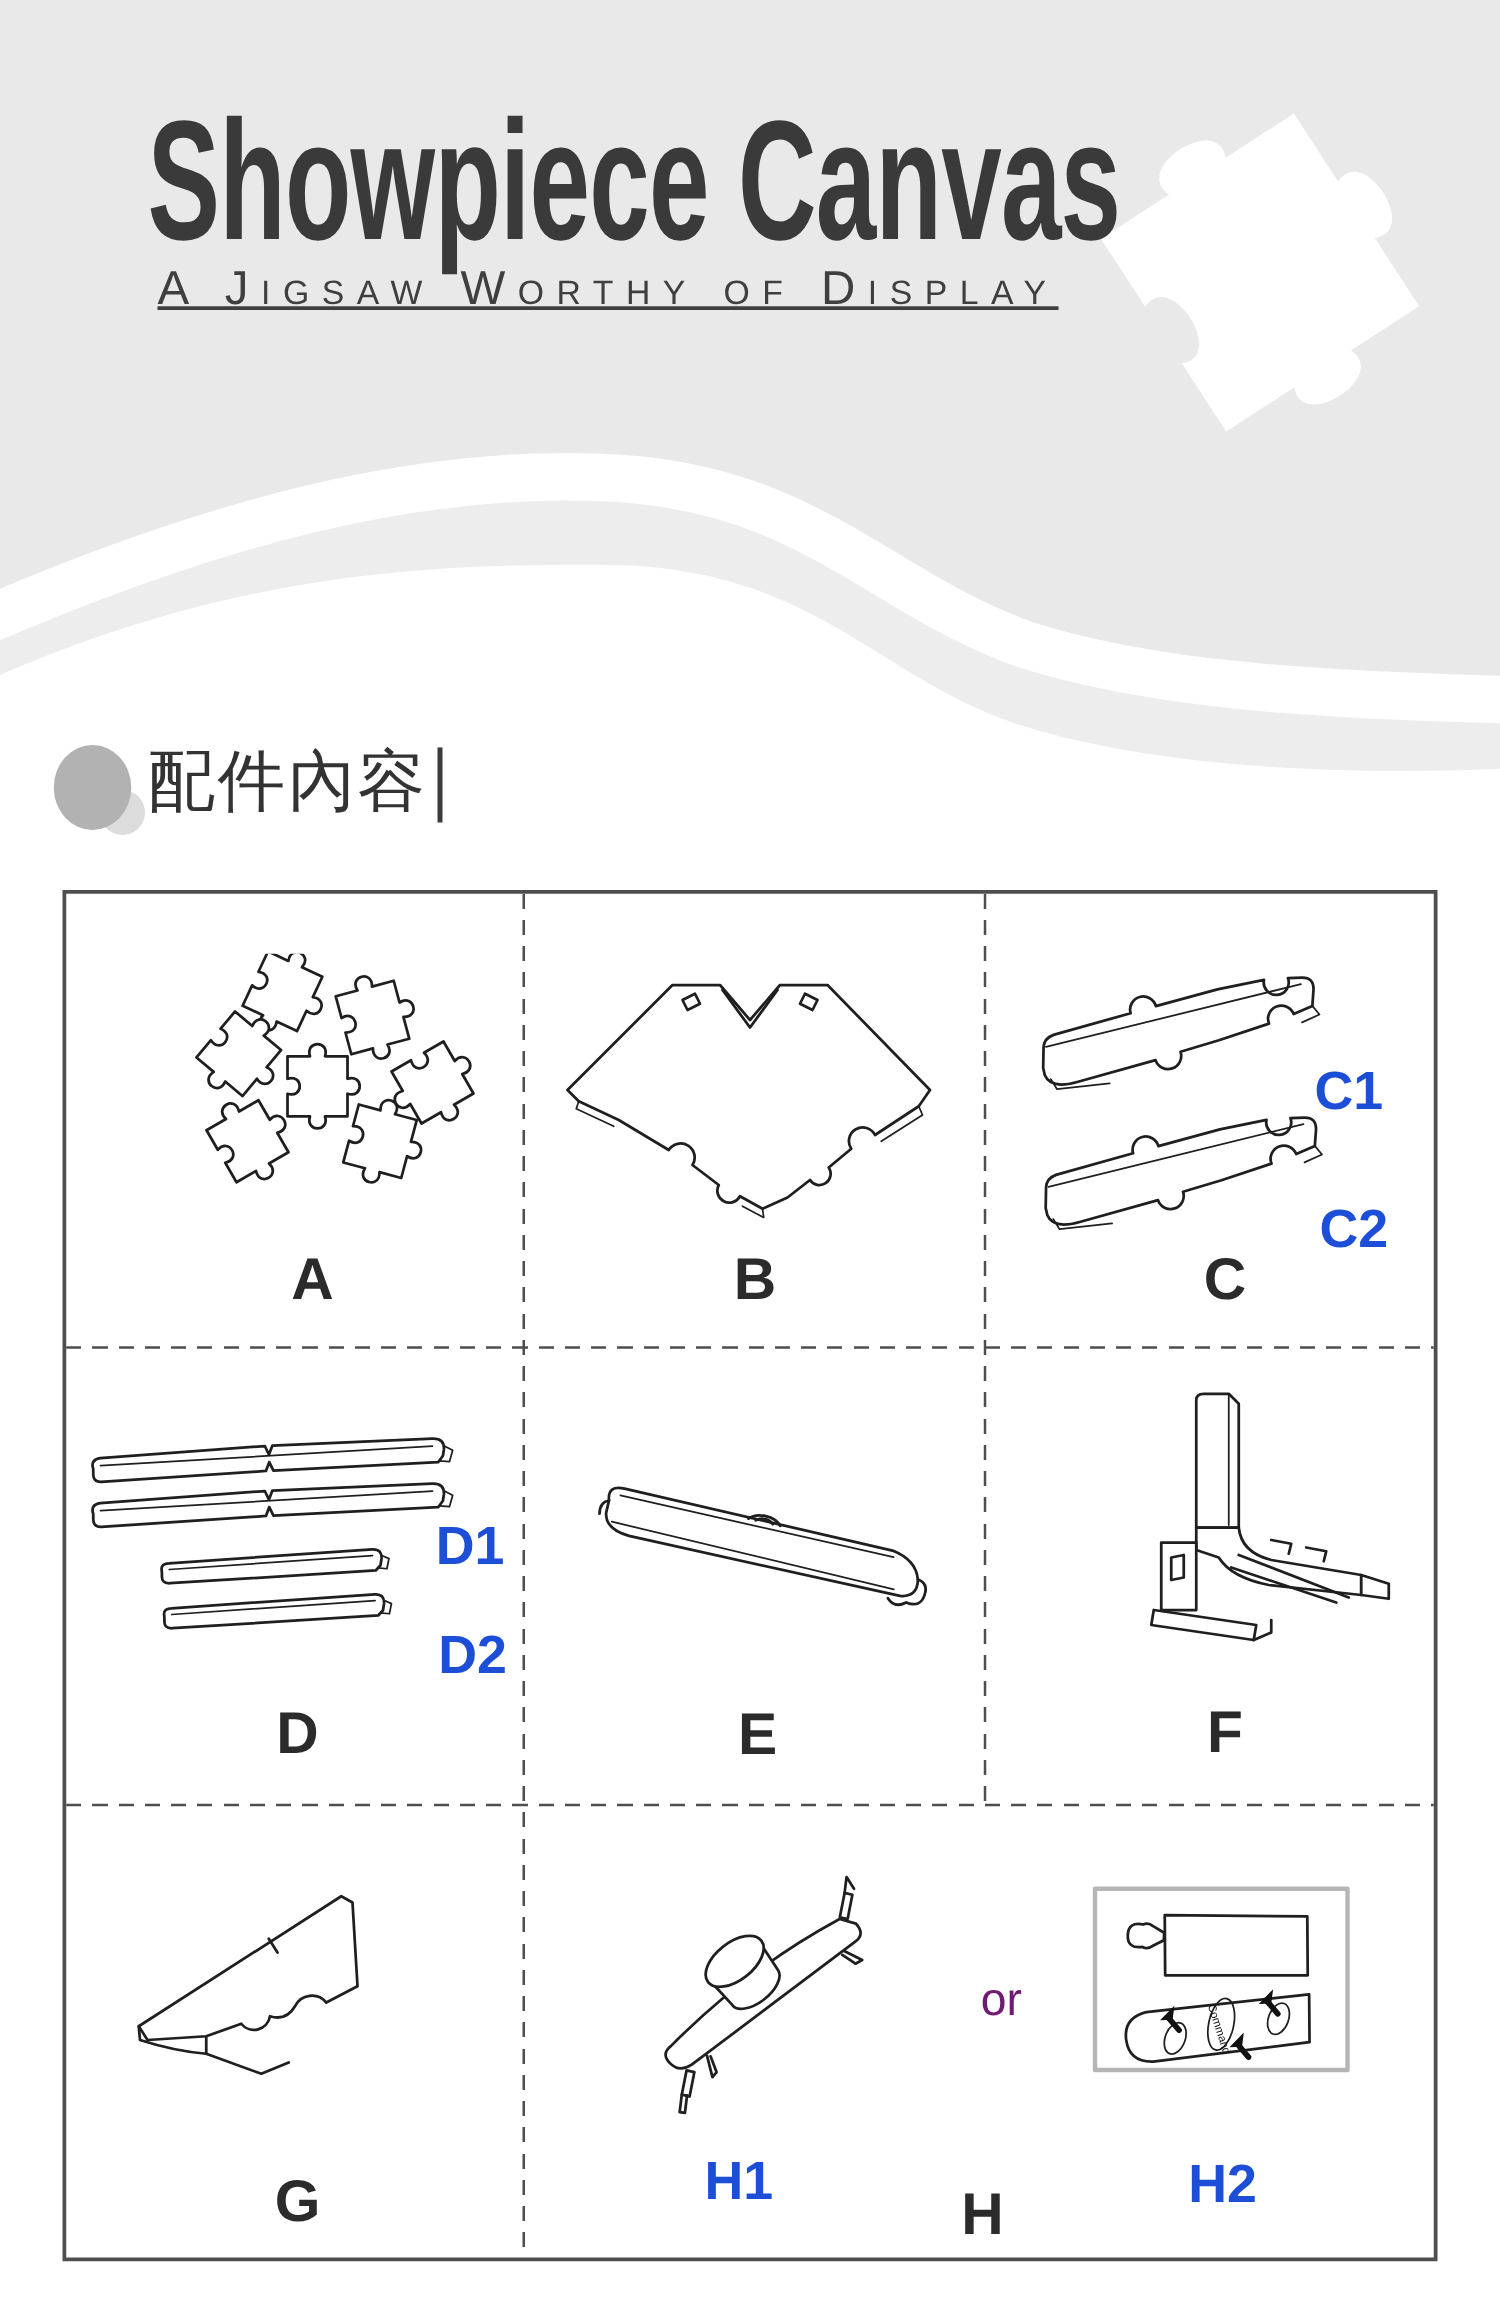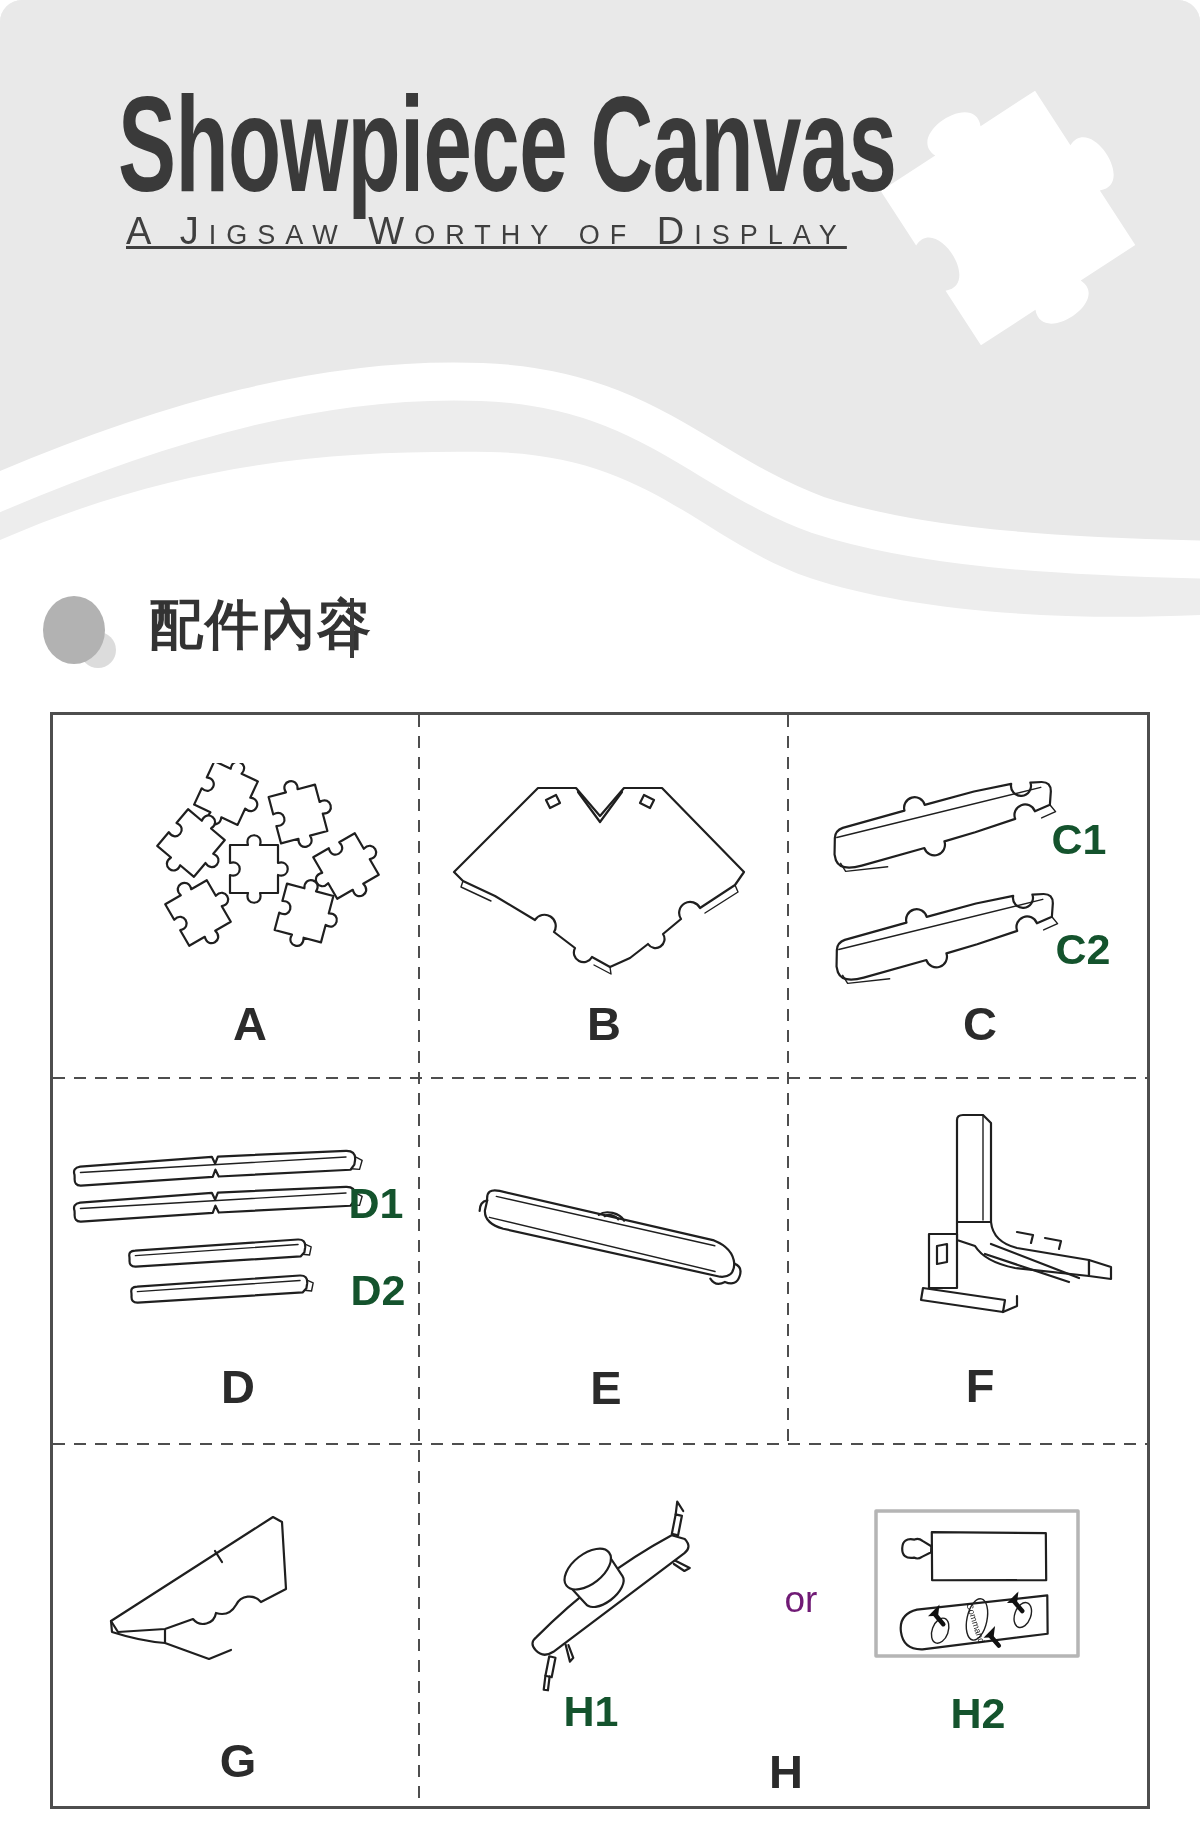--- a/index.html
+++ b/index.html
@@ -1,38 +1,38 @@
 <!DOCTYPE html>
 <html><head>
 <meta charset="utf-8">
 <style>
   html,body{margin:0;padding:0;background:#fff;}
   .page{position:relative;width:1200px;height:1840px;background:#ffffff;overflow:hidden;
-        font-family:"Liberation Sans",sans-serif;border-radius:22px;}
+        font-family:"Liberation Sans",sans-serif;}
   
   .hero-svg{position:absolute;left:0;top:0;}
   .title{position:absolute;left:118px;top:76px;font-size:136px;line-height:1;font-weight:700;
          color:#3a3a3a;letter-spacing:-1px;white-space:nowrap;
          transform:scaleX(.64);transform-origin:left top;}
   .subtitle{position:absolute;left:126px;top:210px;font-size:38px;font-weight:500;
             color:#3f3f3f;letter-spacing:10px;font-variant:small-caps;white-space:nowrap;text-decoration:underline;}
   
   .bullet-light{position:absolute;left:80px;top:632px;width:36px;height:36px;border-radius:50%;background:#dcdcdc;}
   .bullet-main{position:absolute;left:43px;top:596px;width:62px;height:68px;border-radius:50%;background:#b2b2b2;}
-  .sec-zh{position:absolute;left:149px;top:592px;font-size:54px;line-height:66px;font-weight:700;color:#333;
+  .sec-zh{position:absolute;left:118px;top:592px;font-size:54px;line-height:66px;font-weight:400;color:#333;
           font-family:"DejaVu Sans","Liberation Sans",sans-serif;letter-spacing:2px;}
   .sec-bar{position:absolute;left:350px;top:598px;width:4px;height:60px;background:#3a3a3a;}
   .sec-en{position:absolute;left:380px;top:602px;font-size:45px;line-height:56px;font-weight:500;color:#474747;}
   
   .grid{position:absolute;left:50px;top:712px;width:1100px;height:1097px;border:3px solid #4e4e4e;box-sizing:border-box;}
   .vdash,.hdash{position:absolute;}
   .vdash{width:2px;background:repeating-linear-gradient(to bottom,#4e4e4e 0 12px,transparent 12px 21px);}
   .hdash{height:2px;background:repeating-linear-gradient(to right,#4e4e4e 0 12px,transparent 12px 21px);}
   .part-label{position:absolute;transform:translate(-50%,-50%);font-size:47px;font-weight:600;color:#2b2b2b;}
-  .sub-label{position:absolute;transform:translate(-50%,-50%);font-size:43px;font-weight:600;color:#14532d;}
+  .sub-label{position:absolute;transform:translate(-50%,-50%);font-size:43px;font-weight:600;color:#1d4ed8;margin-top:35px;}
   .or-label{position:absolute;transform:translate(-50%,-50%);font-size:37px;font-weight:500;color:#701a75;}
   .part{position:absolute;}
   .part path,.part ellipse,.part rect{fill:#fff;stroke:#1f1f1f;stroke-width:2.2;stroke-linejoin:round;stroke-linecap:round;}
   .part .ln{fill:none;}
   .part .thin{fill:none;stroke-width:1.4;}
   .part .dark{fill:#111;stroke:none;}
   .part text{fill:#111;stroke:none;font-family:"Liberation Sans",sans-serif;}
 </style>
 </head>
 <body>

